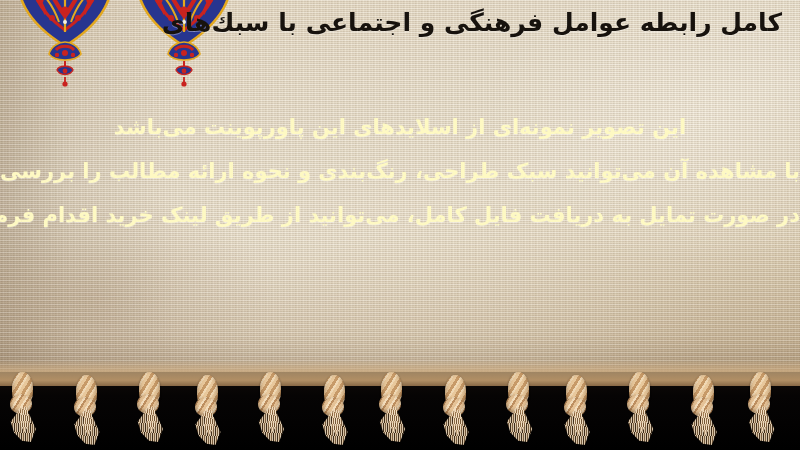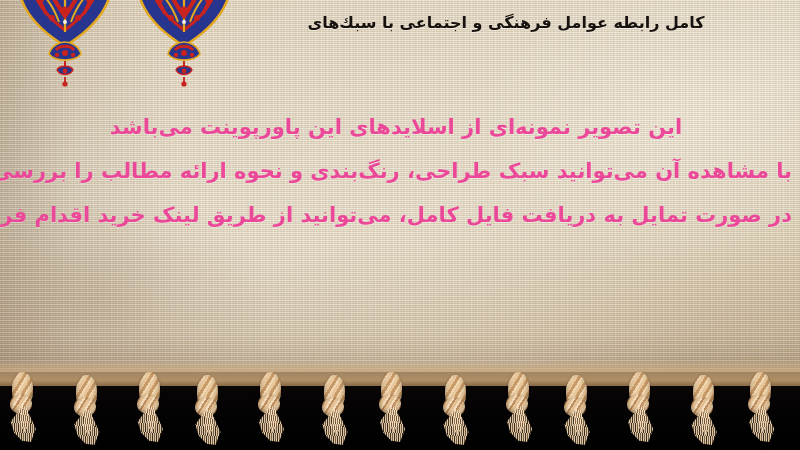--- a/index.html
+++ b/index.html
@@ -93,30 +93,30 @@
   }
 
   
   .medallion{position:absolute;top:-30px;}
 
   
   .title-block{
     position:absolute;right:18px;top:8px;width:552px;
     text-align:center;
     color:#17120d;
-    font-size:16px;line-height:30px;
+    font-size:25px;line-height:30px;
     font-weight:600;
     letter-spacing:0px;
     text-shadow:0 1px 0 rgba(255,255,255,.35);
   }
   .title-line{display:block;white-space:nowrap;}
   .body-block{
-    position:absolute;left:0;right:8px;top:105px;
+    position:absolute;left:0;right:0;top:105px;
     text-align:center;
-    color:#ec4899;
+    color:#fef9c3;
   }
   .body-line{
     display:block;white-space:nowrap;
     font-size:21px;
     line-height:44px;
     font-weight:600;
     text-shadow:0 1px 0 rgba(255,255,255,.30);
   }
 </style>
 </head>

